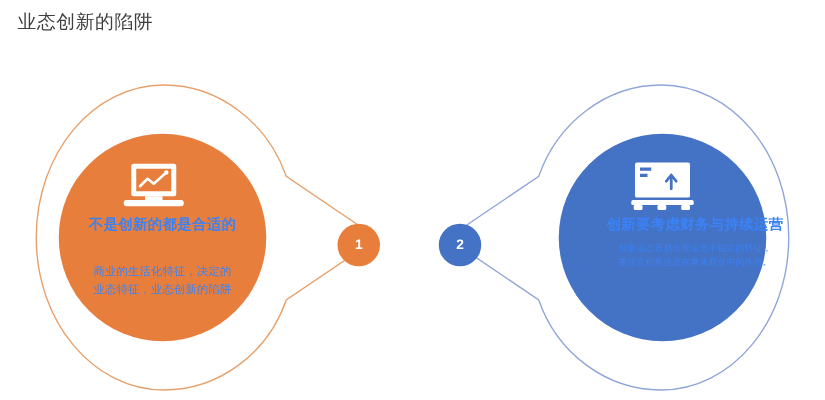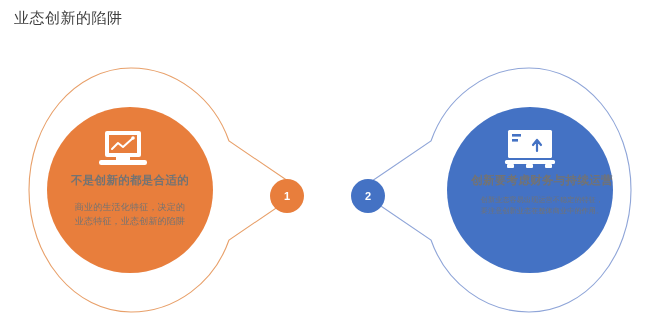--- a/index.html
+++ b/index.html
@@ -20,35 +20,35 @@
   }
 
   
   .stage{position:absolute;left:0;top:0;width:660px;height:320px;}
 
   
   .bubble-text{
     position:absolute;
     width:176px;
     text-align:center;
-    color:#737373;
+    color:#3b82f6;
     pointer-events:none;
   }
   .bubble-text.left{left:42px;top:172px;}
-  .bubble-text.right{left:454px;top:172px;}
+  .bubble-text.right{left:468px;top:172px;}
 
   .b-head{
     font-size:11.5px;
     font-weight:bold;
     line-height:16px;
     letter-spacing:.3px;
     white-space:nowrap;
   }
   .b-body{
-    margin-top:12px;
+    margin-top:22px;
     font-size:9px;
     line-height:14px;
     letter-spacing:.2px;
   }
   .b-body.small{
     font-size:7px;
     line-height:11px;
     margin-top:6px;
   }
   .b-body div{white-space:nowrap;}

